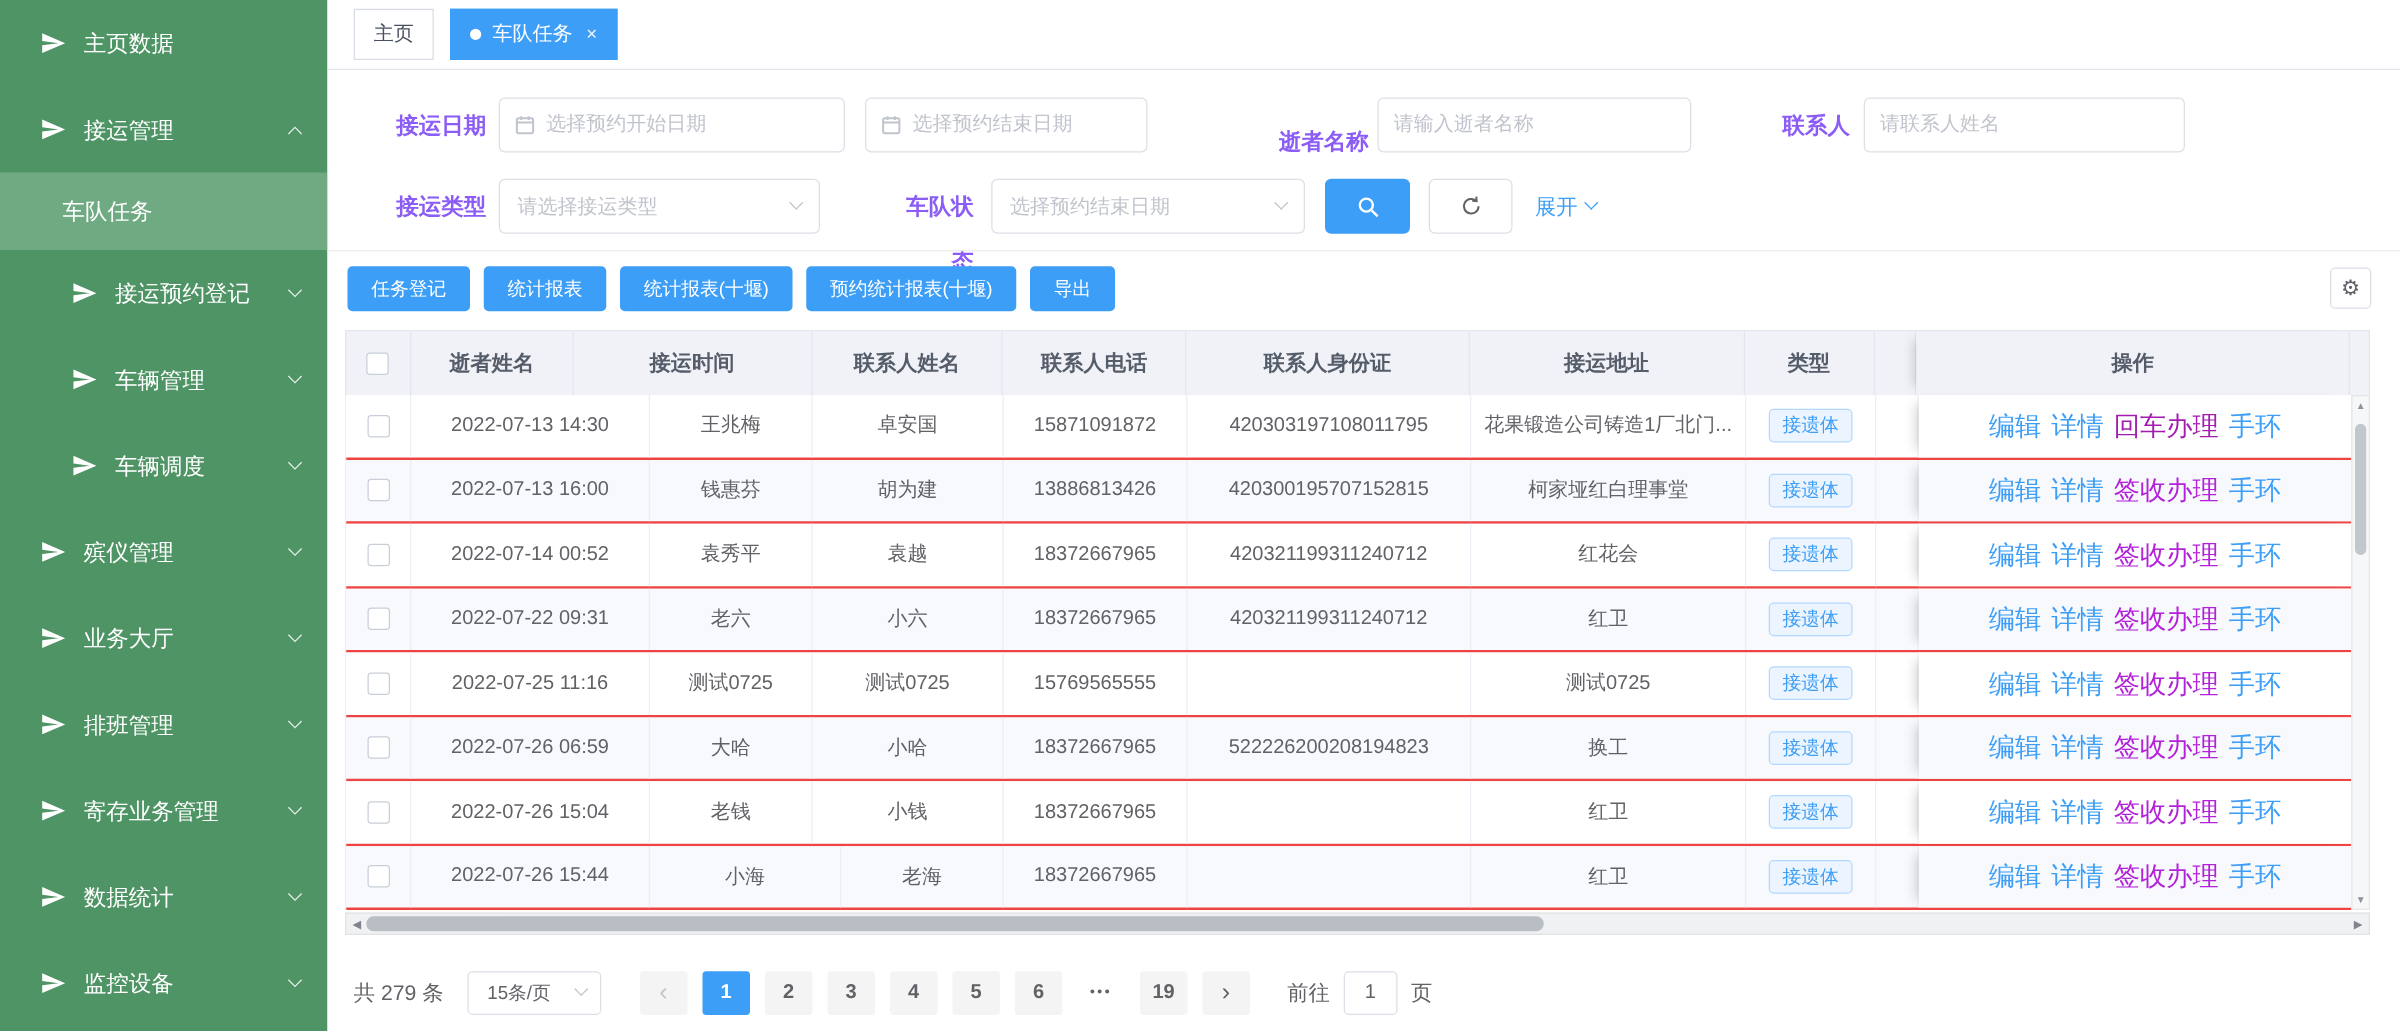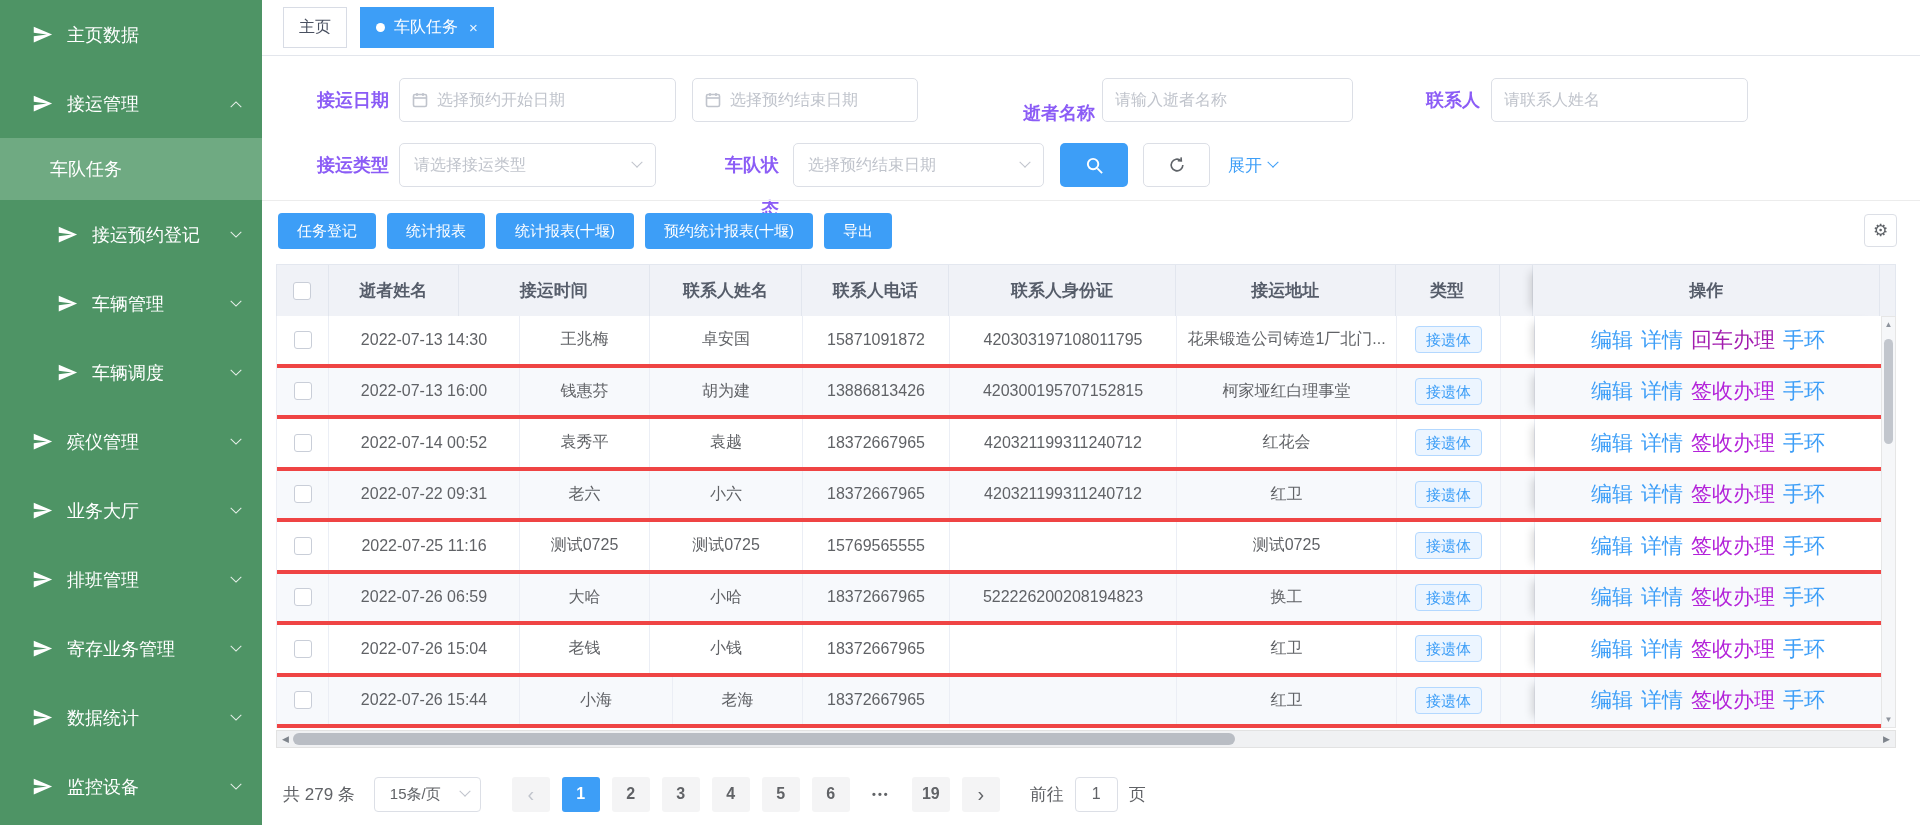--- a/index.html
+++ b/index.html
@@ -64,21 +64,21 @@
     border-radius:4px; background:#fff; display:flex; align-items:center; justify-content:center;
     font-size:17px; color:#5f6368; cursor:pointer; }
 
   
   .table-wrap { position:absolute; left:14px; top:264px; width:1620px; height:464px; }
   .thead { display:flex; height:52px; background:#f0f2f7; border:1px solid #e3e7ef; border-bottom:none; }
   .th { display:flex; align-items:center; justify-content:center; font-size:17px; font-weight:700;
     color:#565d6a; border-right:1px solid #e2e6ee; overflow:hidden; }
   .th:last-child { border-right:none; }
   .tbody { border-left:1px solid #ebeef5; }
-  .tr { display:flex; height:51.5px; background:#fff; border-bottom:4px solid #ef4444; }
+  .tr { display:flex; height:51.5px; background:#fff; border-bottom:2px solid #ef4444; }
   .tr.stripe { background:#f7f9fc; }
   .td { display:flex; align-items:center; justify-content:center; font-size:16px; color:#606266;
     border-right:1px solid #ebeef5; overflow:hidden; padding:0 8px; white-space:nowrap; text-overflow:ellipsis; }
   .td.fixed, .th.fixed { box-shadow:-9px 0 9px -7px rgba(0,0,0,.18); background:inherit; }
   .cb { width:18px; height:18px; border:1px solid #c9ced8; border-radius:3px; background:#fff; cursor:pointer; flex:none; }
   .badge { border:1px solid #b3d8ff; background:#ecf5ff; color:#3d9ef7; font-size:15px;
     padding:5px 10px; border-radius:4px; line-height:1; white-space:nowrap; }
   .alink { margin:0 4px; font-size:21px; cursor:pointer; white-space:nowrap; }
   .alink.blue { color:#3d9ef7; } .alink.red { color:#a21caf; } .alink.purple { color:#b322d9; }
 

